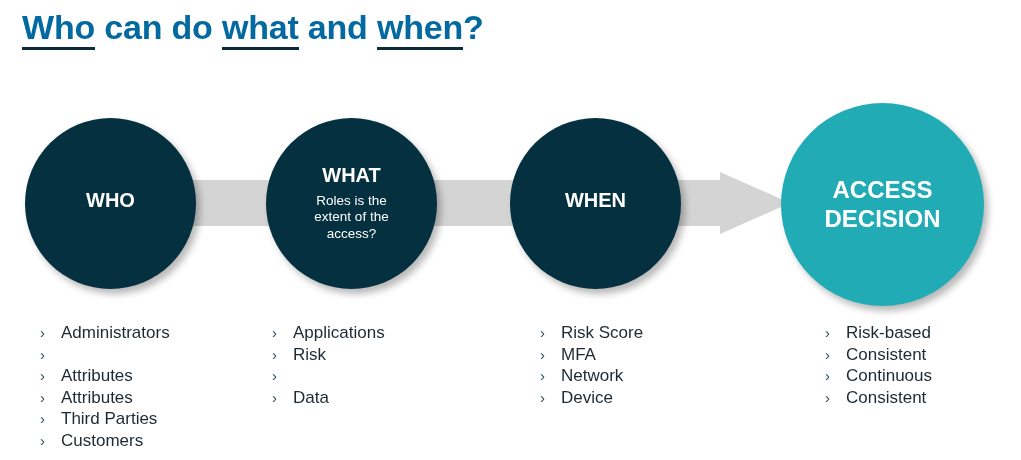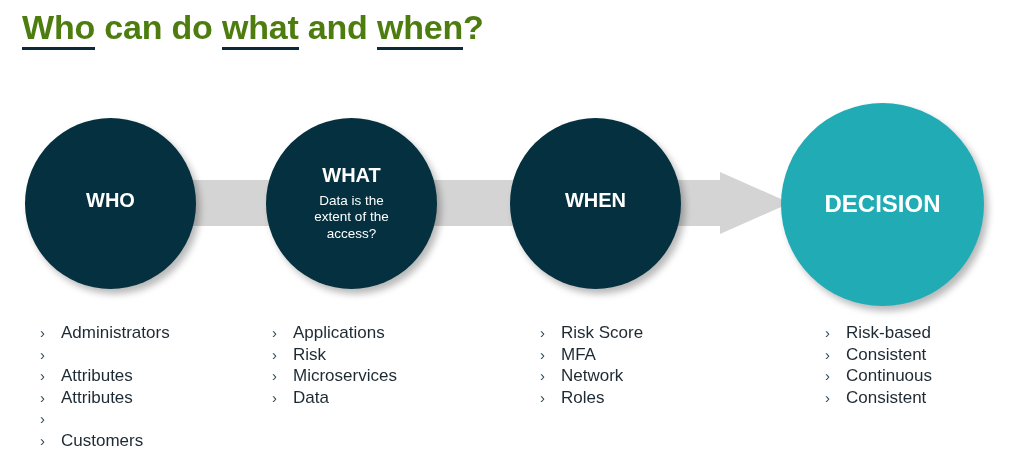--- a/index.html
+++ b/index.html
@@ -16,21 +16,21 @@
     -webkit-font-smoothing: antialiased;
   }
 
   
   #page-title {
     position: absolute;
     left: 22px;
     top: 8px;
     font-size: 34px;
     font-weight: bold;
-    color: #4d7c0f;
+    color: #0369a1;
     letter-spacing: -0.2px;
     white-space: nowrap;
   }
   #page-title .u {
     border-bottom: 3px solid #0b2b3a;
     padding-bottom: 1px;
   }
 
   
   #flow-arrow {
@@ -111,32 +111,33 @@
   <polygon points="0,8 630,8 630,0 700,31 630,62 630,54 0,54" fill="#d4d4d4"></polygon>
 </svg>
 
 <div id="circle-who" class="node-circle navy">
   <div class="node-title">WHO</div>
 </div>
 
 <div id="circle-what" class="node-circle navy">
   <div class="node-title">WHAT</div>
   <div class="node-sub">
-    <div>Data is the</div>
+    <div>Roles is the</div>
     <div>extent of the</div>
     <div>access?</div>
   </div>
 </div>
 
 <div id="circle-when" class="node-circle navy">
   <div class="node-title">WHEN</div>
 </div>
 
 <div id="circle-access" class="node-circle teal">
   <div class="node-title">
+    <div>ACCESS</div>
     <div>DECISION</div>
   </div>
 </div>
 
 <ul id="list-who" class="bullet-list">
     <li>
       <span class="chev">›</span>
       <span>Administrators</span>
     </li>
     <li>
@@ -145,38 +146,38 @@
     <li>
       <span class="chev">›</span>
       <span>Attributes</span>
     </li>
     <li>
       <span class="chev">›</span>
       <span>Attributes</span>
     </li>
     <li>
       <span class="chev">›</span>
+      <span>Third Parties</span>
     </li>
     <li>
       <span class="chev">›</span>
       <span>Customers</span>
     </li>
   </ul>
 <ul id="list-what" class="bullet-list">
     <li>
       <span class="chev">›</span>
       <span>Applications</span>
     </li>
     <li>
       <span class="chev">›</span>
       <span>Risk</span>
     </li>
     <li>
       <span class="chev">›</span>
-      <span>Microservices</span>
     </li>
     <li>
       <span class="chev">›</span>
       <span>Data</span>
     </li>
   </ul>
 <ul id="list-when" class="bullet-list">
     <li>
       <span class="chev">›</span>
       <span>Risk Score</span>
@@ -184,21 +185,21 @@
     <li>
       <span class="chev">›</span>
       <span>MFA</span>
     </li>
     <li>
       <span class="chev">›</span>
       <span>Network</span>
     </li>
     <li>
       <span class="chev">›</span>
-      <span>Roles</span>
+      <span>Device</span>
     </li>
   </ul>
 <ul id="list-access" class="bullet-list">
     <li>
       <span class="chev">›</span>
       <span>Risk-based</span>
     </li>
     <li>
       <span class="chev">›</span>
       <span>Consistent</span>

